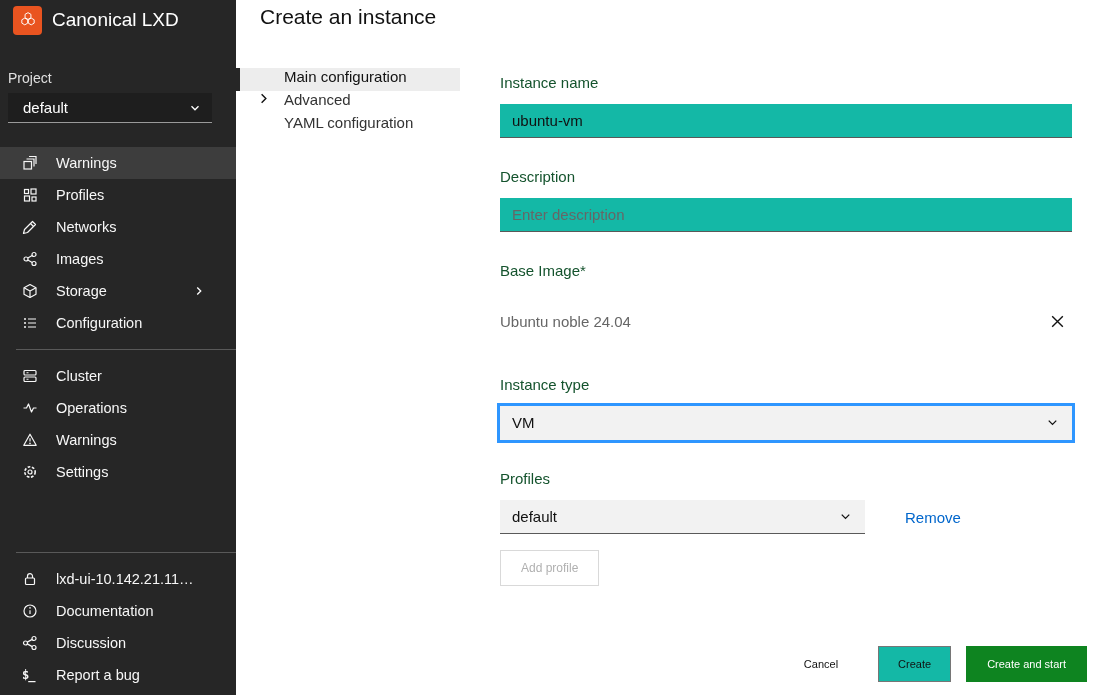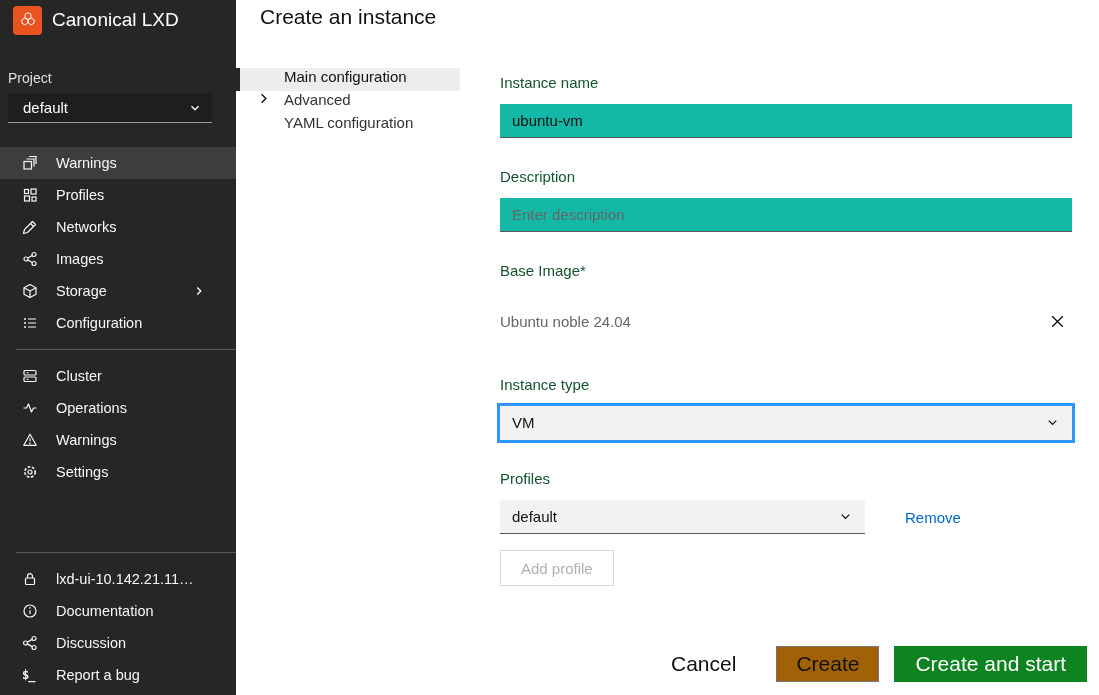--- a/index.html
+++ b/index.html
@@ -40,27 +40,27 @@
   .text-input { width:100%; height:34px; background:#14b8a6; border:none; border-bottom:1px solid #595959; padding:0 12px; font-size:15px; color:#111; font-family:inherit; border-radius:0; }
   .text-input::placeholder { color:#666; opacity:1; }
   .base-image-row { display:flex; align-items:center; justify-content:space-between; padding:17px 0 18px 0; }
   .base-image-value { color:#666; }
   .clear-btn { background:none; border:none; cursor:pointer; padding:4px 6px; display:flex; }
   .select { height:34px; background:#f2f2f2; border-bottom:1px solid #595959; display:flex; align-items:center; justify-content:space-between; padding:0 12px; cursor:pointer; font-size:15px; color:#111; }
   .select.focused { box-shadow:0 0 0 3px #2e96ff; border-bottom-color:transparent; border-radius:0; }
   .profiles-row { display:flex; align-items:center; gap:40px; }
   .profiles-select { width:365px; flex:0 0 auto; }
   .remove-link { color:#0066cc; cursor:pointer; font-size:15px; background:none; border:none; font-family:inherit; padding:0; }
-  .add-profile-btn { margin-top:16px; background:#fff; border:1px solid #d9d9d9; color:#b0b0b0; font-size:15px; height:36px; padding:0 20px; font-family:inherit; cursor:not-allowed; border-radius:0; }
+  .add-profile-btn { margin-top:16px; background:#fff; border:1px solid #d9d9d9; color:#b0b0b0; font-size:12px; height:36px; padding:0 20px; font-family:inherit; cursor:not-allowed; border-radius:0; }
 
   
   .footer { position:absolute; right:12px; bottom:13px; display:flex; align-items:center; gap:15px; }
-  .btn { font-family:inherit; font-size:21px; height:36px; cursor:pointer; border-radius:0; display:flex; align-items:center; }
+  .btn { font-family:inherit; font-size:11px; height:36px; cursor:pointer; border-radius:0; display:flex; align-items:center; }
   .btn-base { background:none; border:1px solid transparent; color:#111; padding:0 24px; }
-  .btn-outline { background:#a16207; border:1px solid #767676; color:#111; padding:0 19px; }
+  .btn-outline { background:#14b8a6; border:1px solid #767676; color:#111; padding:0 19px; }
   .btn-positive { background:#0e8420; border:1px solid #0e8420; color:#fff; padding:0 20px; }
 
   svg { display:block; }
 </style>
 </head>
 <body>
 
 <div class="app">
 
   <aside class="sidebar">

